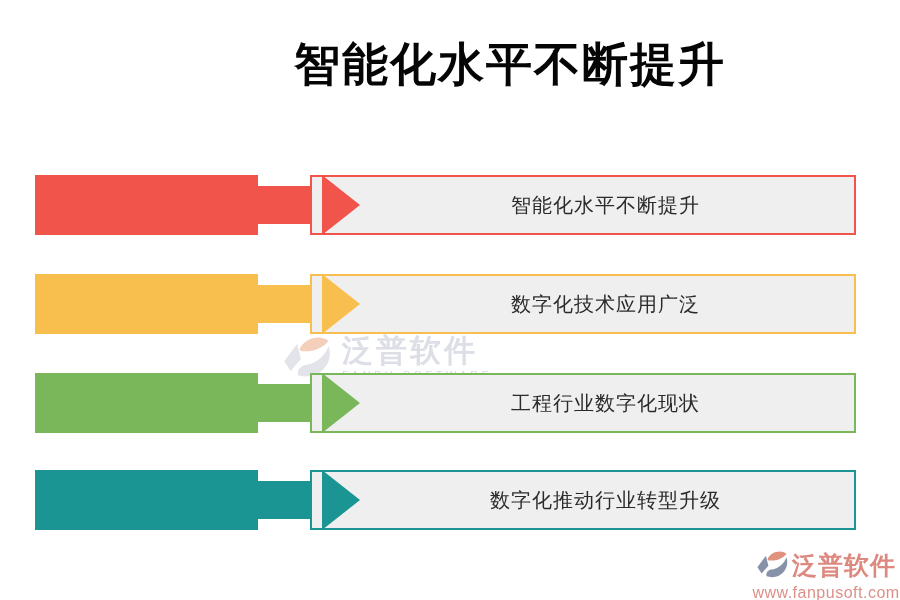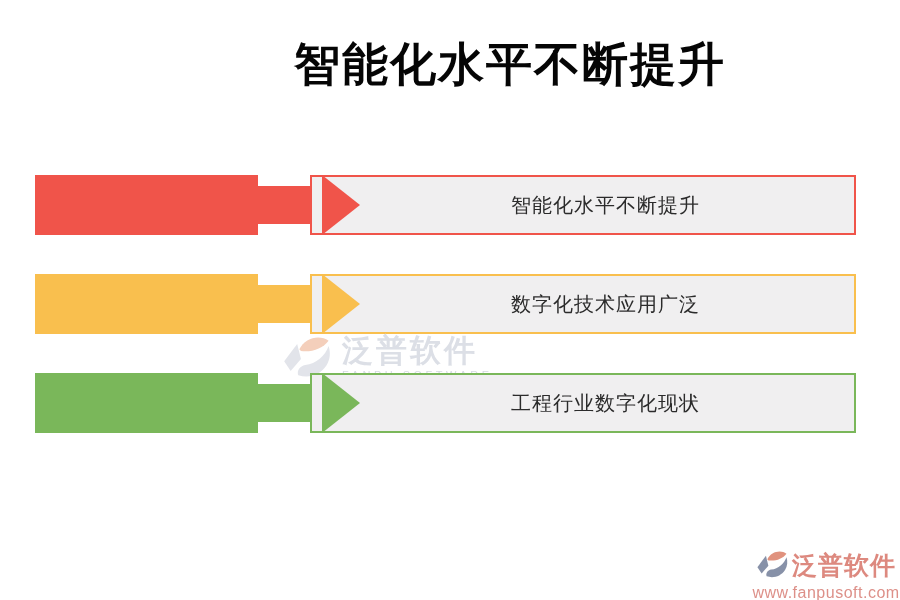--- a/index.html
+++ b/index.html
@@ -137,20 +137,28 @@
 
   <div class="row" style="top: 373px; --c: #7ab75a;">
     <div class="bar"></div>
     <div class="shaft"></div>
     <div class="box">
       <span class="label">工程行业数字化现状</span>
     </div>
     <div class="head"></div>
   </div>
 
+  <div class="row" style="top: 470px; --c: #1b9494;">
+    <div class="bar"></div>
+    <div class="shaft"></div>
+    <div class="box">
+      <span class="label">数字化推动行业转型升级</span>
+    </div>
+    <div class="head"></div>
+  </div>
 
   <div class="footer-logo" style="--logo-main: #8791a8; --logo-accent: #e0927e;">
     <div class="fl-top">
       <svg class="logo-mark" width="34" height="34" viewBox="0 0 48 48">
         <path class="lm-main" d="M2 27 L14 11 L17.5 25 L8 36 Z"></path>
         <path class="lm-accent" d="M16 16 C21 5 35 2 43 8 C38 15 27 19 17.5 17.5 Z"></path>
         <path class="lm-main" d="M15 40 C25 43 35 40 41 31 C44.5 25.5 45 19 43 13 C40 22 31.5 29.5 21.5 30.5 C16.5 31.5 13.5 35.5 15 40 Z"></path>
       </svg>
       <span class="fl-brand">泛普软件</span>
     </div>

